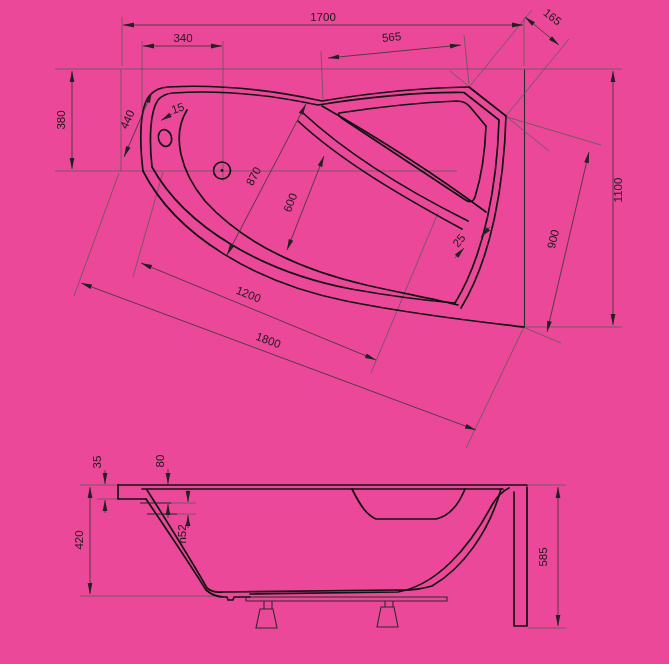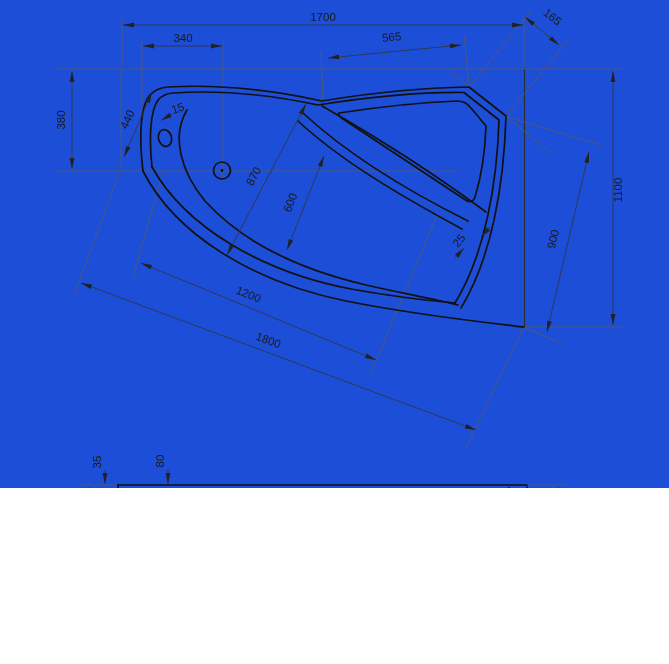--- a/index.html
+++ b/index.html
@@ -1,16 +1,16 @@
 <!DOCTYPE html>
 <html><head>
 <meta charset="utf-8">
 <style>
   html,body{margin:0;padding:0;background:#fff;}
-  .stage{width:669px;height:488px;background:#1d4ed8;position:relative;font-family:"Liberation Sans",sans-serif;}
+  .stage{width:669px;height:664px;background:#ec4899;position:relative;font-family:"Liberation Sans",sans-serif;}
   svg{display:block;}
   .thin{stroke:#5a5a5a;stroke-width:0.8;fill:none;}
   .med{stroke:#2a2a2a;stroke-width:1.1;fill:none;}
   .thick{stroke:#111;stroke-width:1.7;fill:none;stroke-linejoin:round;stroke-linecap:round;}
   .dimline{stroke:#333;stroke-width:0.8;fill:none;}
   .dimtext{font-family:"Liberation Sans",sans-serif;font-size:11.5px;fill:#1a1a1a;text-anchor:middle;}
   #arrhead{fill:#222;}
 </style>
 </head>
 <body>

